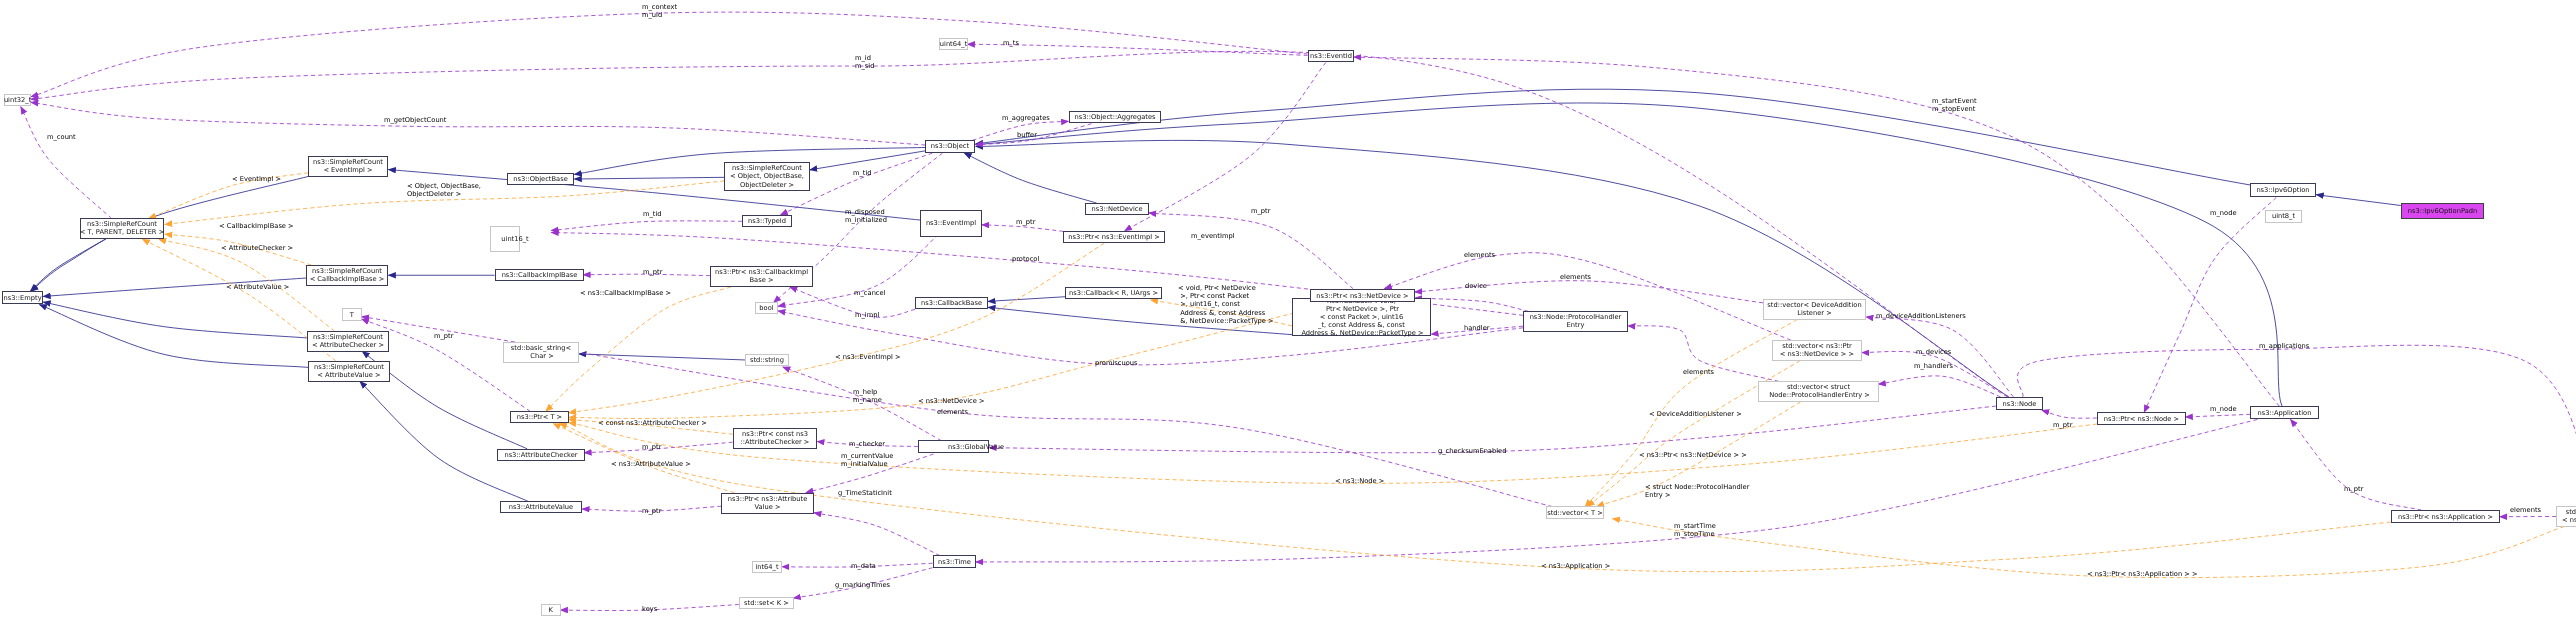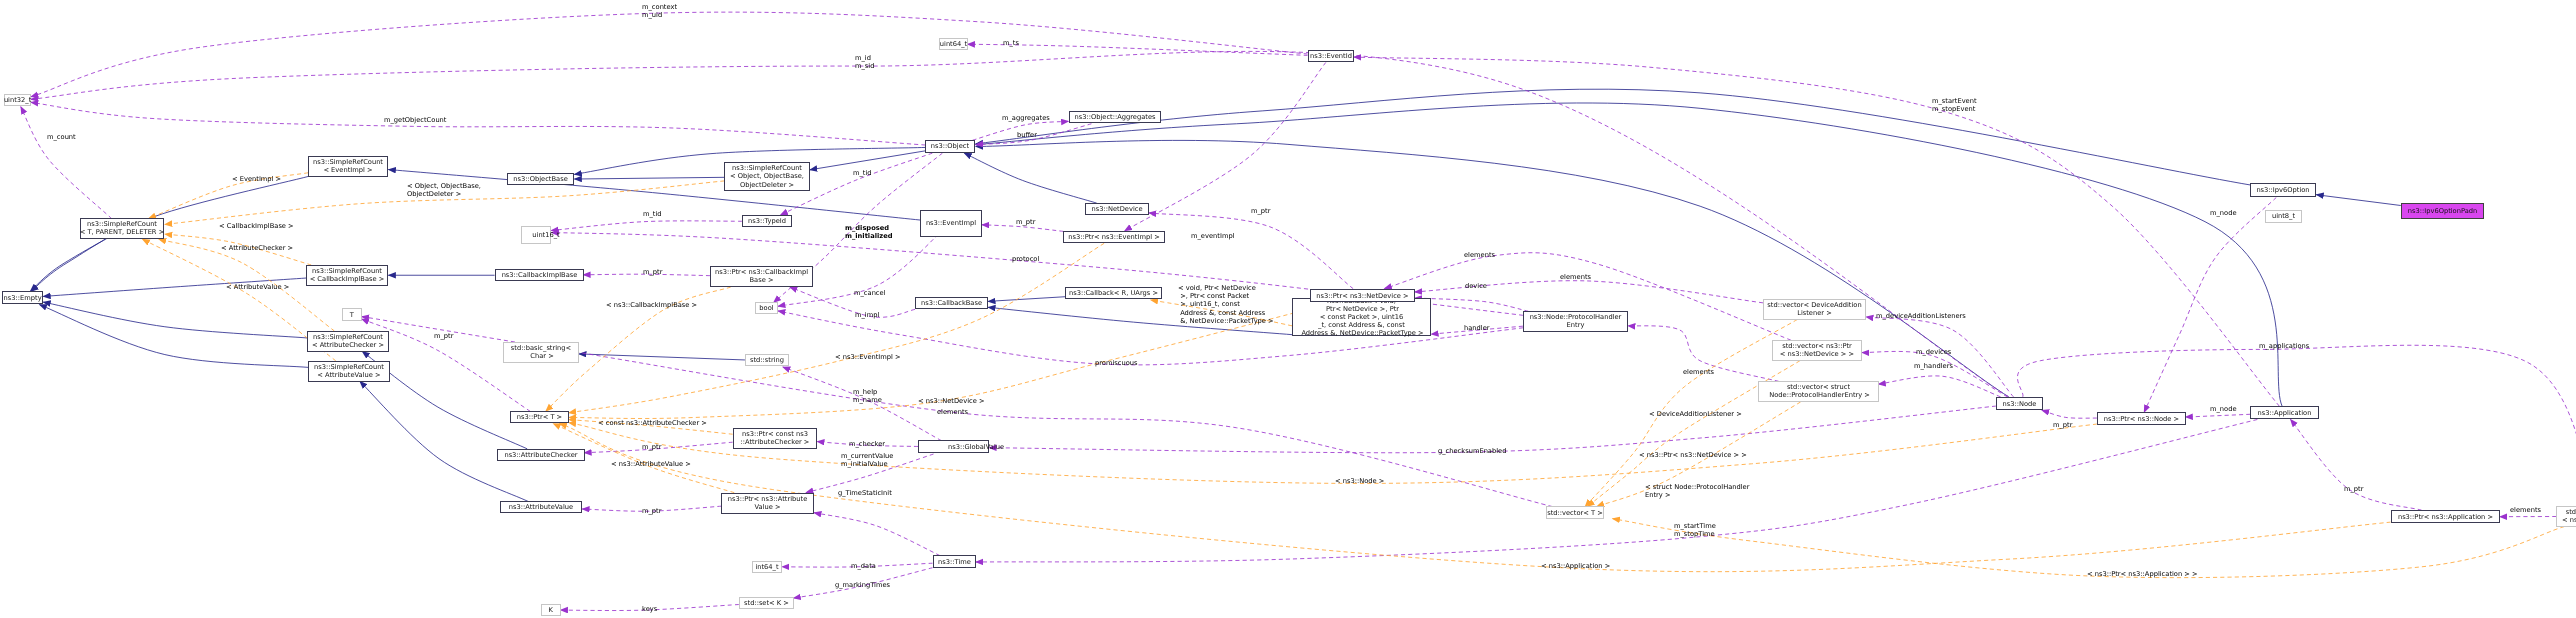--- a/index.html
+++ b/index.html
@@ -139,21 +139,21 @@
     </div>
     <div class="elabel" style="left: 853px; top: 169px;">
       <div>m_tid</div>
     </div>
     <div class="elabel" style="left: 643px; top: 210px;">
       <div>m_tid</div>
     </div>
     <div class="elabel" style="left: 1012px; top: 255px;">
       <div>protocol</div>
     </div>
-    <div class="elabel" style="left: 845px; top: 224px; font-weight: bold;">
+    <div class="elabel" style="left: 845px; top: 208px;">
       <div>m_disposed</div>
       <div>m_initialized</div>
     </div>
     <div class="elabel" style="left: 854px; top: 289px;">
       <div>m_cancel</div>
     </div>
     <div class="elabel" style="left: 1095px; top: 359px;">
       <div>promiscuous</div>
     </div>
     <div class="elabel" style="left: 855px; top: 311px;">
@@ -271,21 +271,21 @@
     </div>
     <div class="elabel" style="left: 221px; top: 244px;">
       <div>&lt; AttributeChecker &gt;</div>
     </div>
     <div class="elabel" style="left: 226px; top: 283px;">
       <div>&lt; AttributeValue &gt;</div>
     </div>
     <div class="elabel" style="left: 835px; top: 353px;">
       <div>&lt; ns3::EventImpl &gt;</div>
     </div>
-    <div class="elabel" style="left: 606px; top: 289px; margin-top: 12px;">
+    <div class="elabel" style="left: 580px; top: 289px;">
       <div>&lt; ns3::CallbackImplBase &gt;</div>
     </div>
     <div class="elabel" style="left: 598px; top: 419px;">
       <div>&lt; const ns3::AttributeChecker &gt;</div>
     </div>
     <div class="elabel" style="left: 611px; top: 460px;">
       <div>&lt; ns3::AttributeValue &gt;</div>
     </div>
     <div class="elabel" style="left: 918px; top: 397px;">
       <div>&lt; ns3::NetDevice &gt;</div>
@@ -346,21 +346,21 @@
       <div>T</div>
     </div>
     <div class="node class" style="left: 507px; top: 173px; width: 67px; height: 12.4px;">
       <div>ns3::ObjectBase</div>
     </div>
     <div class="node class" style="left: 724px; top: 162px; width: 86px; height: 29px;">
       <div>ns3::SimpleRefCount</div>
       <div>&lt; Object, ObjectBase,</div>
       <div>ObjectDeleter &gt;</div>
     </div>
-    <div class="node plain" style="left: 521px; top: 226px; width: 30px; height: 18px; padding-left: 20px;">
+    <div class="node plain" style="left: 490px; top: 226px; width: 30px; height: 26px; padding-left: 20px;">
       <div>uint16_t</div>
     </div>
     <div class="node class" style="left: 742px; top: 215px; width: 50px; height: 12.4px;">
       <div>ns3::TypeId</div>
     </div>
     <div class="node class" style="left: 925px; top: 140px; width: 50px; height: 13px;">
       <div>ns3::Object</div>
     </div>
     <div class="node class" style="left: 1069px; top: 111px; width: 92px; height: 12.4px;">
       <div>ns3::Object::Aggregates</div>

